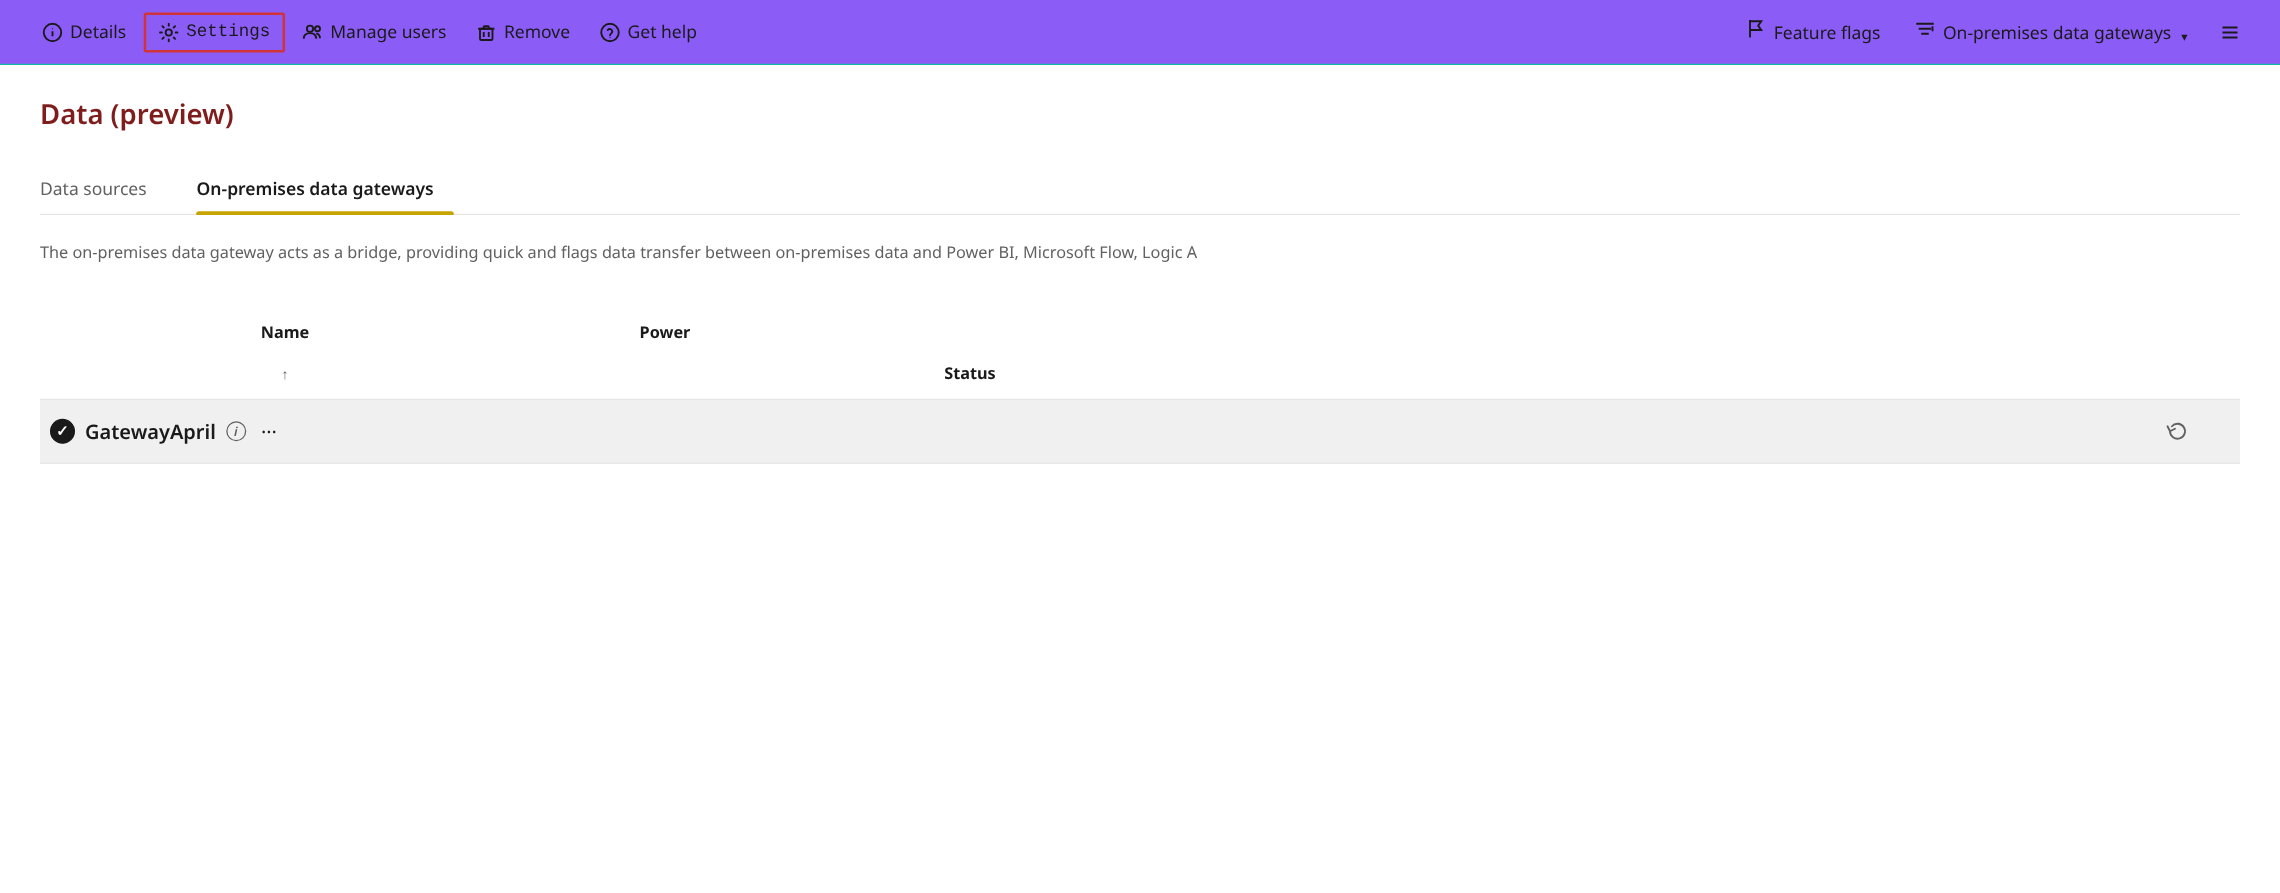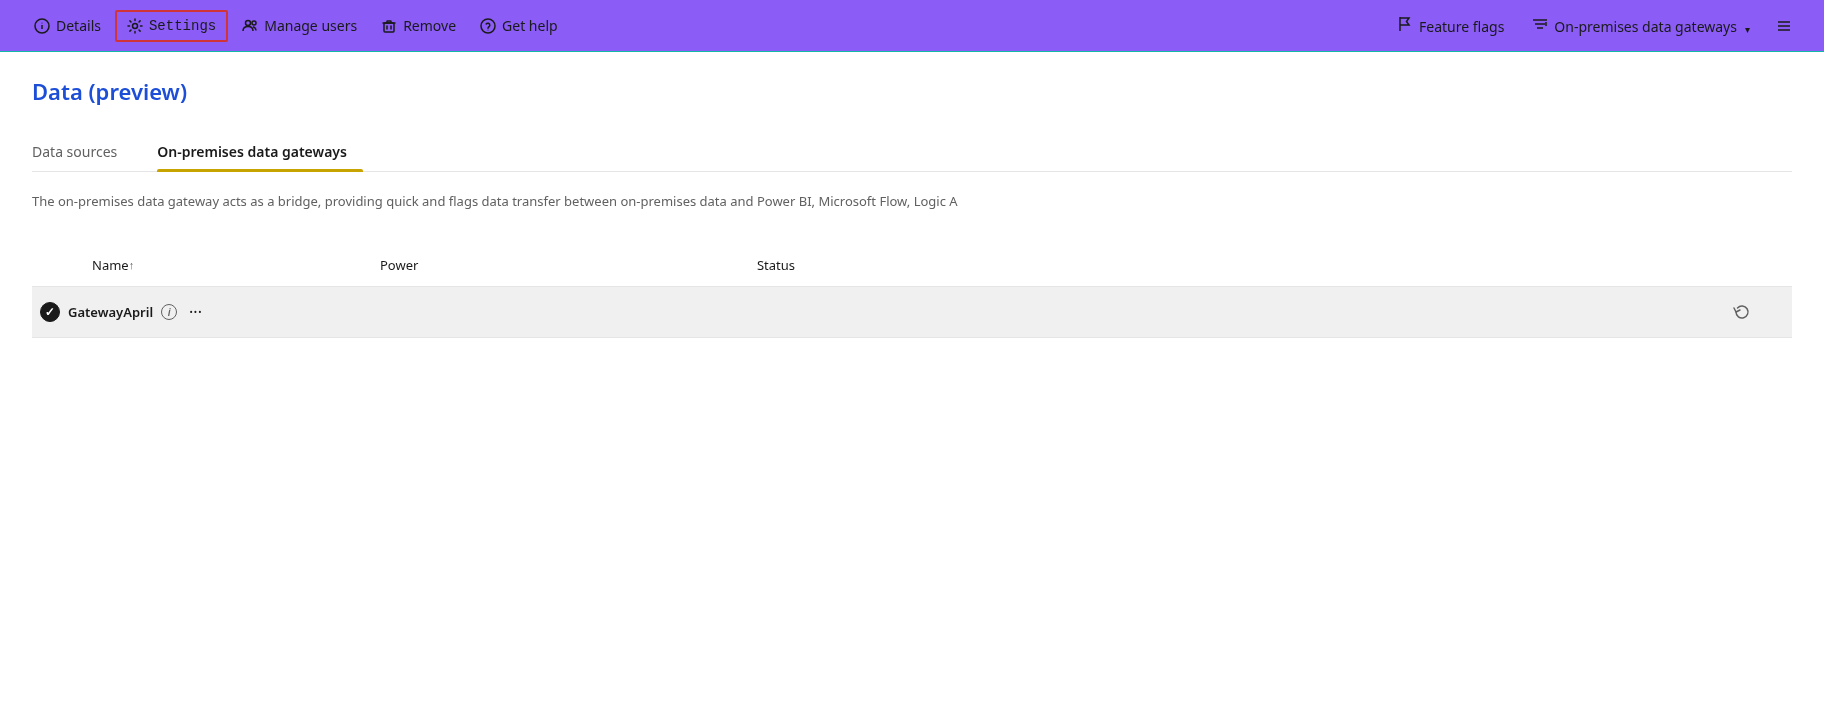--- a/index.html
+++ b/index.html
@@ -58,21 +58,21 @@
     }
 
     
     .main {
       padding: 24px 32px;
     }
     .page-title {
       font-size: 22px;
       font-weight: 600;
       margin-bottom: 28px;
-      color: #1d4ed8;
+      color: #7f1d1d;
     }
 
     
     .tabs {
       display: flex;
       align-items: flex-end;
       gap: 0;
       border-bottom: 1px solid #e5e5e5;
       margin-bottom: 20px;
     }
@@ -114,26 +114,27 @@
       width: 100%;
     }
     .table-header {
       display: grid;
       grid-template-columns: 340px 320px 200px 1fr;
       padding: 8px 0;
       border-bottom: 1px solid #e5e5e5;
     }
     .table-header-cell {
       font-size: 13px;
-      font-weight: 400;
+      font-weight: 700;
       color: #1a1a1a;
       padding: 4px 8px;
       display: flex;
       align-items: center;
-      gap: 0;
+      gap: 18px;
+      flex-direction: column;
     }
     .table-header-cell:first-child {
       padding-left: 60px;
     }
     .table-header-cell:last-child {
       justify-content: flex-end;
       padding-right: 40px;
     }
     .sort-arrow {
       font-size: 11px;
@@ -182,21 +183,21 @@
       background: #1a1a1a;
       border-color: #1a1a1a;
     }
     .row-checkbox.checked::after {
       content: '✓';
       color: #fff;
       font-size: 12px;
       font-weight: 700;
     }
     .row-name {
-      font-size: 13px;
+      font-size: 16px;
       font-weight: 600;
     }
     .row-name-regular {
       font-size: 13px;
     }
     .info-icon {
       display: inline-flex;
       align-items: center;
       justify-content: center;
       width: 16px;
@@ -354,21 +355,21 @@
   <div class="table-container">
 
     <div class="table-header">
       <div class="table-header-cell">
         <span>Name</span>
         <span class="sort-arrow">↑</span>
       </div>
       <div class="table-header-cell">
         <span>Power</span>
       </div>
-      <div class="table-header-cell" style="justify-content: center; padding-right: 40px;">
+      <div class="table-header-cell" style="justify-content: flex-end; padding-right: 40px;">
         <span>Status</span>
       </div>
     </div>
 
 
     <div class="table-row selected-row">
       <div class="table-cell">
         <div class="row-checkbox checked"></div>
         <div class="name-with-actions">
           <span class="row-name">GatewayApril</span>

